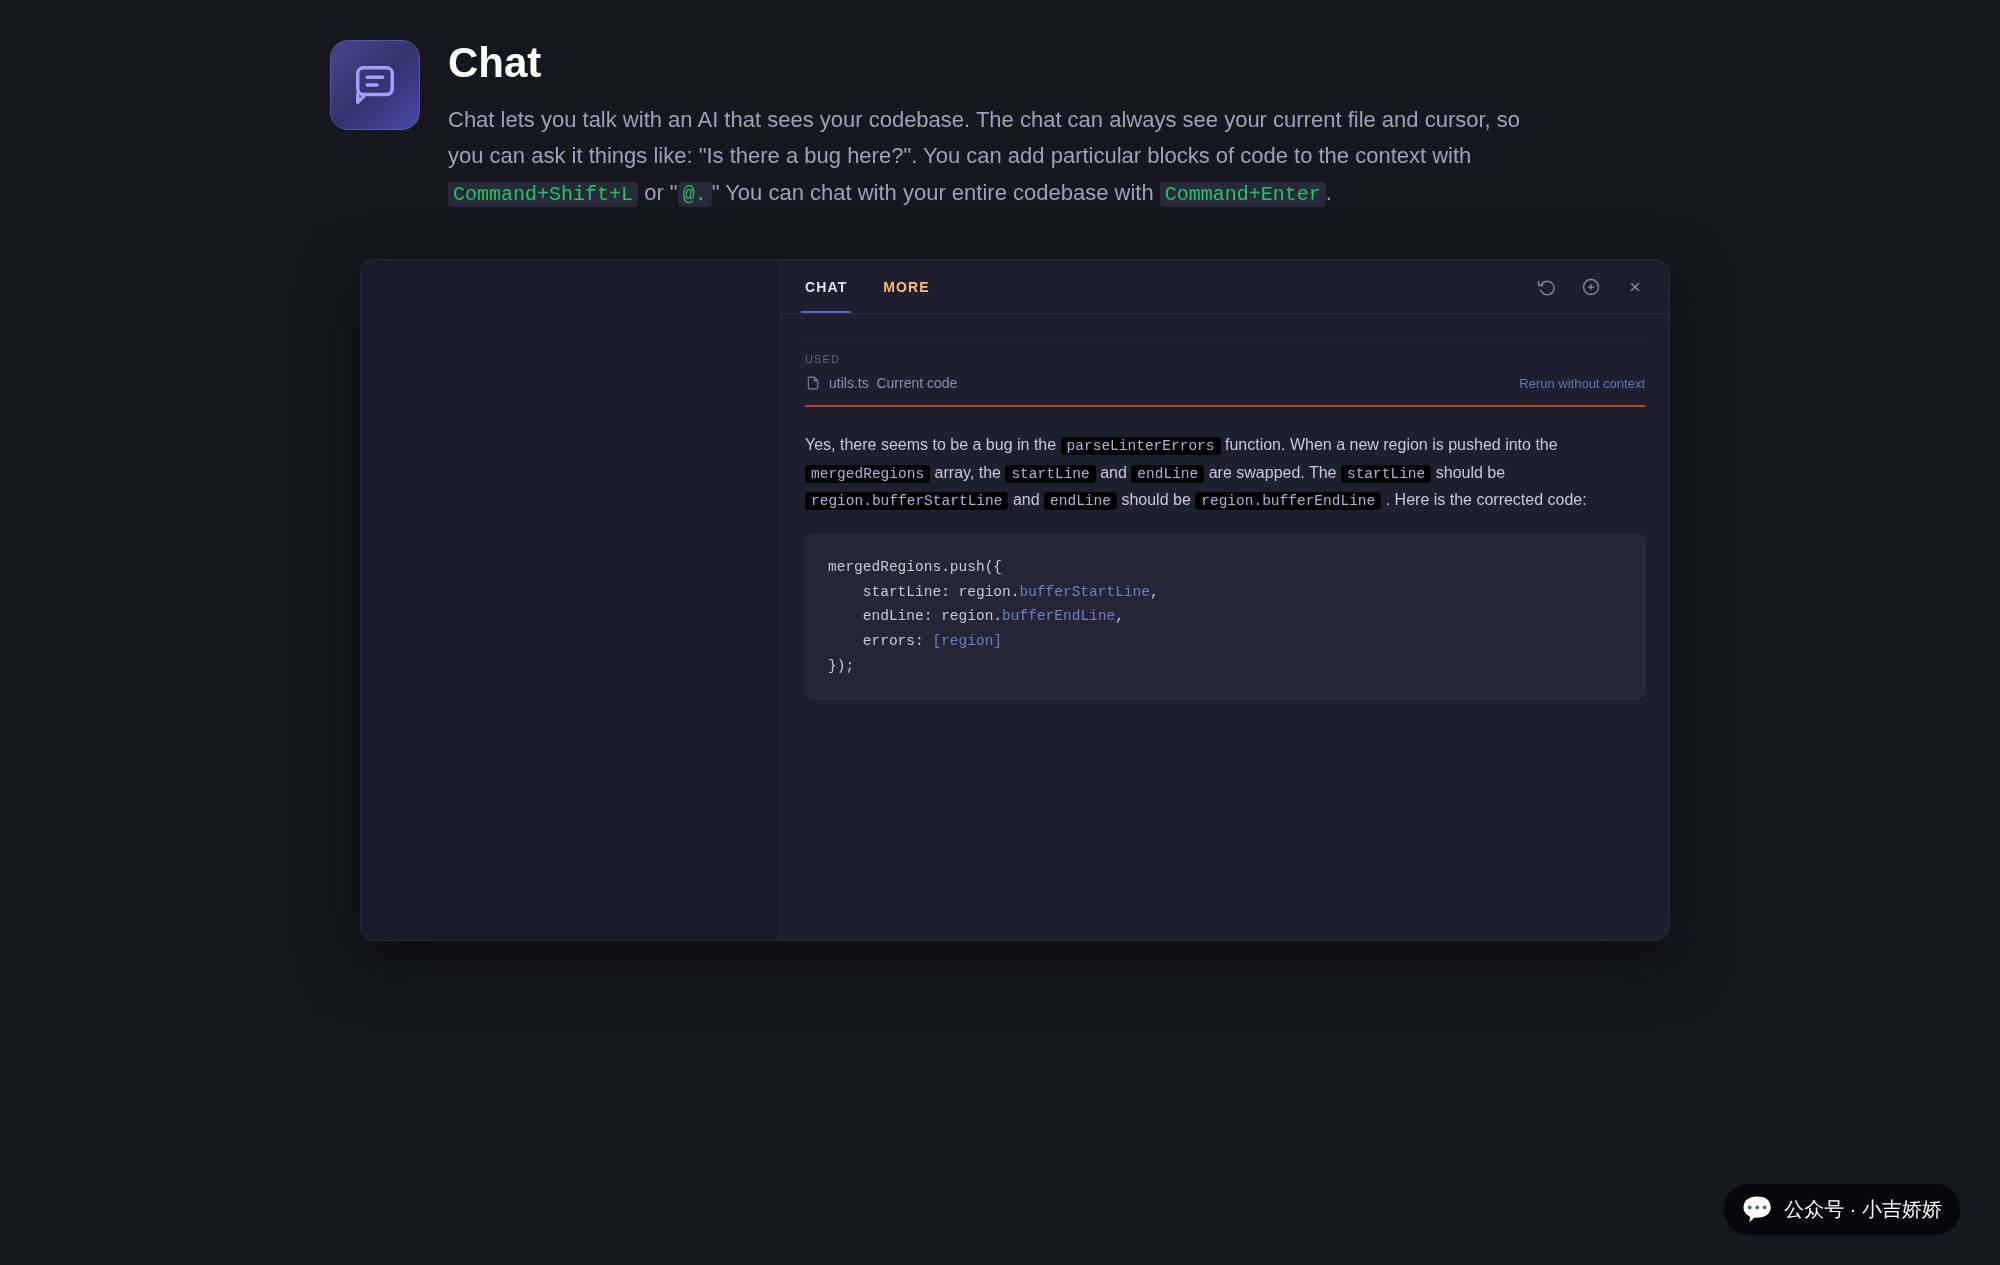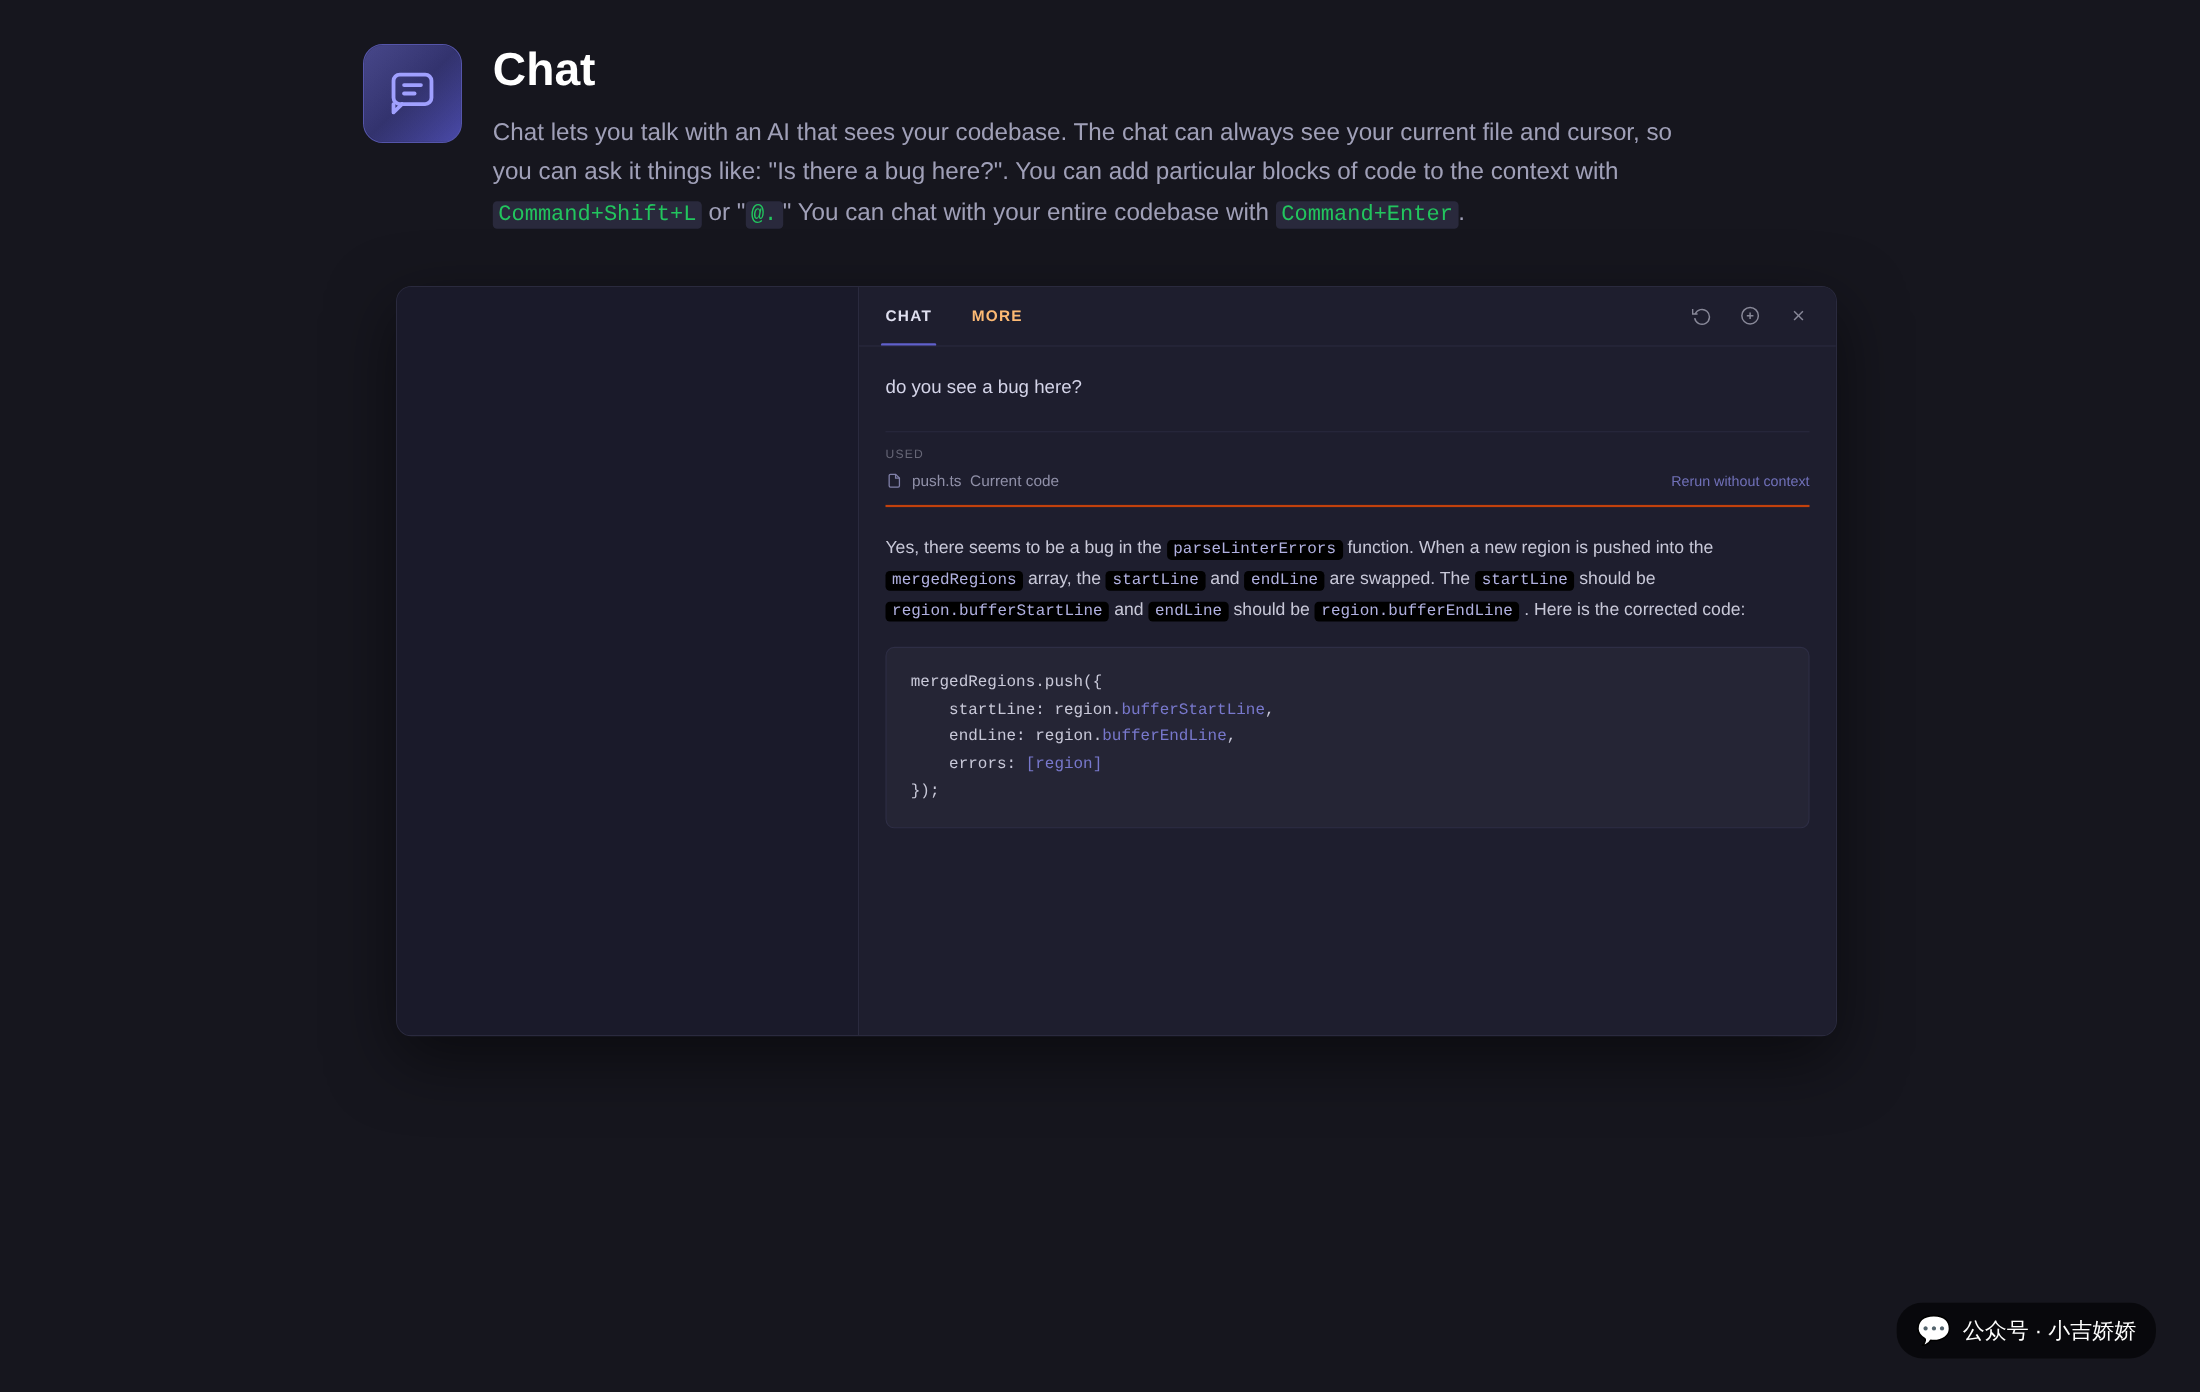--- a/index.html
+++ b/index.html
@@ -388,36 +388,33 @@
               <svg width="16" height="16" viewBox="0 0 24 24" fill="none" stroke="currentColor" stroke-width="2">
                 <line x1="18" y1="6" x2="6" y2="18"></line>
                 <line x1="6" y1="6" x2="18" y2="18"></line>
               </svg>
             </div>
           </div>
         </div>
 
         <div class="chat-content">
 
-          <div class="user-message">
-            <span>do you see a bug here?</span>
-          </div>
 
           <div class="context-block">
             <div class="context-used-label">USED</div>
             <div class="context-used-actions">
               <div class="context-file">
                 <span class="file-icon">
                   <svg width="14" height="14" viewBox="0 0 24 24" fill="none" stroke="currentColor" stroke-width="2">
                     <path d="M14 2H6a2 2 0 0 0-2 2v16a2 2 0 0 0 2 2h12a2 2 0 0 0 2-2V8z"></path>
                     <polyline points="14 2 14 8 20 8"></polyline>
                   </svg>
                 </span>
                 <span>
-                  <span>push.ts</span>
+                  <span>utils.ts</span>
                   &nbsp;<span>Current code</span>
                 </span>
               </div>
               <a class="rerun-link">
                 <span>Rerun without context</span>
               </a>
             </div>
           </div>
 
           <div class="ai-response">

